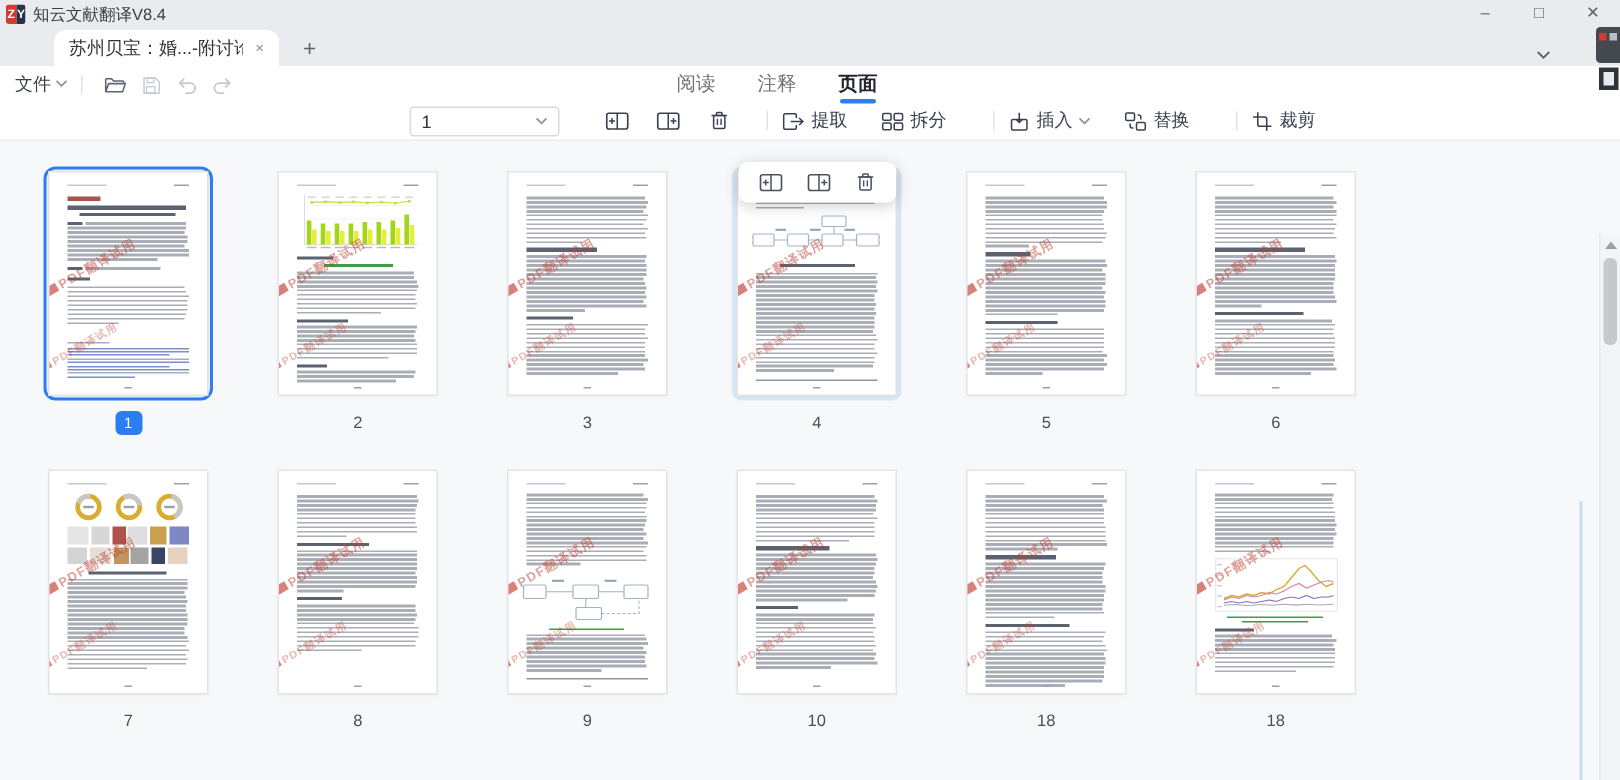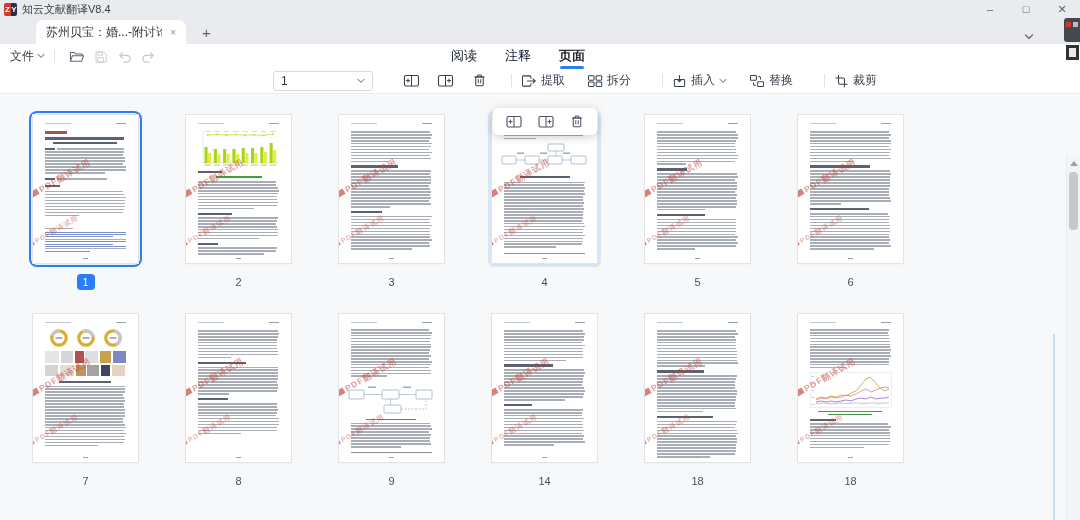--- a/index.html
+++ b/index.html
@@ -27,21 +27,21 @@
   .newtab { margin-left:16px; color:#5f6368; font-size:15px; height:24px; display:flex; align-items:center; }
   .tabchev { position:absolute; right:46px; bottom:3px; color:#5f6368; display:flex; }
 
   
   .toolbar1 { height:24px; background:#fff; display:flex; align-items:center; padding-left:10px; position:relative; }
   .filebtn { display:flex; align-items:center; gap:3px; font-size:12px; color:#3c4043; }
   .vsep { width:1px; height:13px; background:#e1e3e7; margin:0 9px; }
   .tb1icon { display:flex; align-items:center; justify-content:center; width:24px; }
   .viewtabs { position:absolute; left:0; right:0; top:0; bottom:0; display:flex; align-items:center;
     justify-content:center; gap:28px; transform:translateX(-22px); pointer-events:none; }
-  .vtab { font-size:13px; color:#0f172a; position:relative; pointer-events:auto; }
+  .vtab { font-size:13px; color:#737373; position:relative; pointer-events:auto; }
   .vtab.active { color:#23262d; font-weight:bold; }
   .vtab.active::after { content:''; position:absolute; left:1px; right:1px; bottom:-4px; height:3px;
     border-radius:2px; background:#2e7ef2; }
 
   
   .toolbar2 { height:26px; background:#fff; display:flex; align-items:center; padding-left:273px;
     border-bottom:1px solid #ececee; }
   .pagesel { width:100px; height:20px; border:1px solid #d6d9de; border-radius:3px; display:flex;
     align-items:center; justify-content:space-between; padding:0 7px; font-size:12px; color:#333;
     margin-right:30px; background:#fff; }
@@ -782,21 +782,21 @@
             <div style="position: absolute; left: 12px; top: 118.5px; width: 78.3943px; height: 1.7px; background: rgb(169, 174, 182);"></div>
             <div style="position: absolute; left: 12px; top: 121.45px; width: 80.0292px; height: 1.7px; background: rgb(169, 174, 182);"></div>
             <div style="position: absolute; left: 12px; top: 124.4px; width: 79.3347px; height: 1.7px; background: rgb(169, 174, 182);"></div>
             <div style="position: absolute; left: 12px; top: 127.35px; width: 80.5908px; height: 1.7px; background: rgb(169, 174, 182);"></div>
             <div style="position: absolute; left: 12px; top: 130.3px; width: 50.204px; height: 1.7px; background: rgb(169, 174, 182);"></div>
             <div style="position: absolute; left: 50px; top: 142.5px; width: 5px; height: 1.5px; background: rgb(154, 160, 168);"></div>
             <div class="wm">PDF翻译试用</div>
             <div class="wm wm2">PDF翻译试用</div>
           </div>
         </div>
-        <div class="pagenum">14</div>
+        <div class="pagenum">10</div>
       </div>
       <div class="cell">
         <div class="thumbwrap">
           <div class="page">
             <div style="position: absolute; left: 12px; top: 7.5px; width: 26px; height: 1.8px; background: rgb(195, 200, 207);"></div>
             <div style="position: absolute; left: 83px; top: 7.5px; width: 10px; height: 1.8px; background: rgb(153, 160, 170);"></div>
             <div style="position: absolute; left: 12px; top: 16px; width: 79.017px; height: 1.7px; background: rgb(169, 174, 182);"></div>
             <div style="position: absolute; left: 12px; top: 18.95px; width: 80.5837px; height: 1.7px; background: rgb(169, 174, 182);"></div>
             <div style="position: absolute; left: 12px; top: 21.9px; width: 78.3437px; height: 1.7px; background: rgb(169, 174, 182);"></div>
             <div style="position: absolute; left: 12px; top: 24.85px; width: 78.8835px; height: 1.7px; background: rgb(169, 174, 182);"></div>

